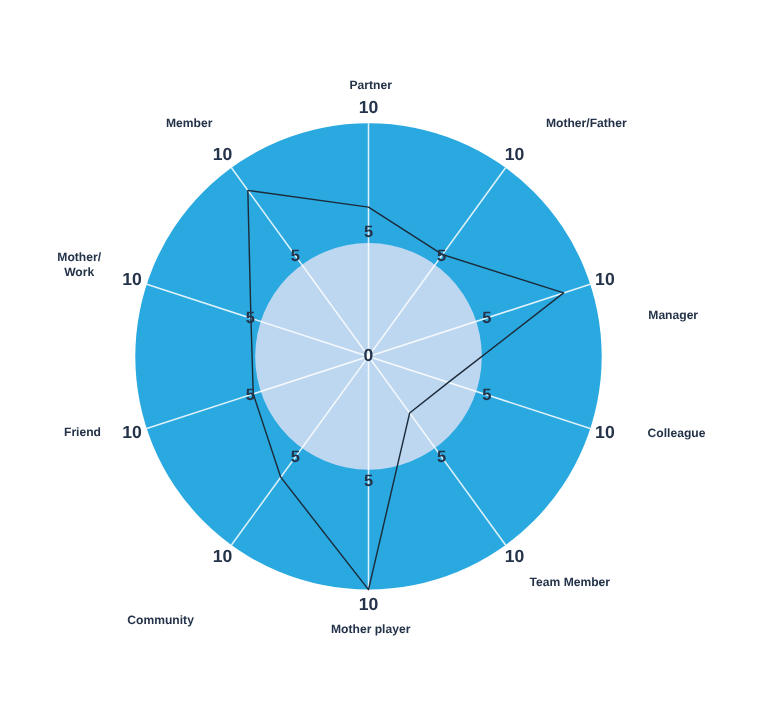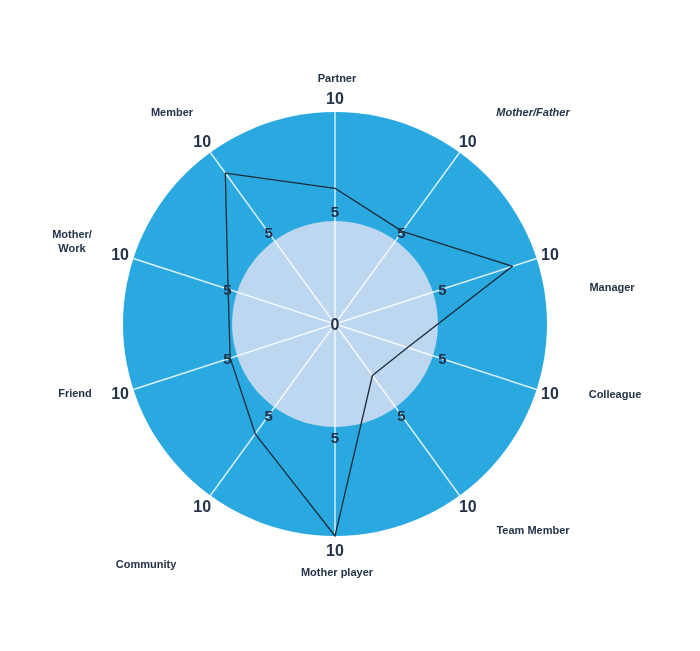--- a/index.html
+++ b/index.html
@@ -51,30 +51,30 @@
       <text x="120.1" y="254.2" text-anchor="middle" dominant-baseline="central" fill="#243349" font-size="16" font-weight="600" font-family="&quot;Liberation Sans&quot;, sans-serif">10</text>
       <text x="227.5" y="289.1" text-anchor="middle" dominant-baseline="central" fill="#243349" font-size="15" font-weight="600" font-family="&quot;Liberation Sans&quot;, sans-serif">5</text>
       <text x="202.2" y="141.2" text-anchor="middle" dominant-baseline="central" fill="#243349" font-size="16" font-weight="600" font-family="&quot;Liberation Sans&quot;, sans-serif">10</text>
       <text x="268.6" y="232.6" text-anchor="middle" dominant-baseline="central" fill="#243349" font-size="15" font-weight="600" font-family="&quot;Liberation Sans&quot;, sans-serif">5</text>
       <text x="335" y="324" text-anchor="middle" dominant-baseline="central" fill="#243349" font-size="16" font-weight="600" font-family="&quot;Liberation Sans&quot;, sans-serif">0</text>
     </svg>
   <div id="labels">
       <div class="cat-label" style="left: 337px; top: 79px;">
         <div>Partner</div>
       </div>
-      <div class="cat-label" style="left: 533px; top: 113px; font-style: italic;">
+      <div class="cat-label" style="left: 533px; top: 113px;">
         <div>Mother/Father</div>
       </div>
       <div class="cat-label" style="left: 612px; top: 242px; margin-top: 46px;">
         <div>Manager</div>
       </div>
       <div class="cat-label" style="left: 615px; top: 395px;">
         <div>Colleague</div>
       </div>
-      <div class="cat-label" style="left: 533px; top: 531px;">
+      <div class="cat-label" style="left: 518px; top: 531px;">
         <div>Team Member</div>
       </div>
       <div class="cat-label" style="left: 337px; top: 573px;">
         <div>Mother player</div>
       </div>
       <div class="cat-label" style="left: 146px; top: 531px; margin-top: 34px;">
         <div>Community</div>
       </div>
       <div class="cat-label" style="left: 75px; top: 394px;">
         <div>Friend</div>

